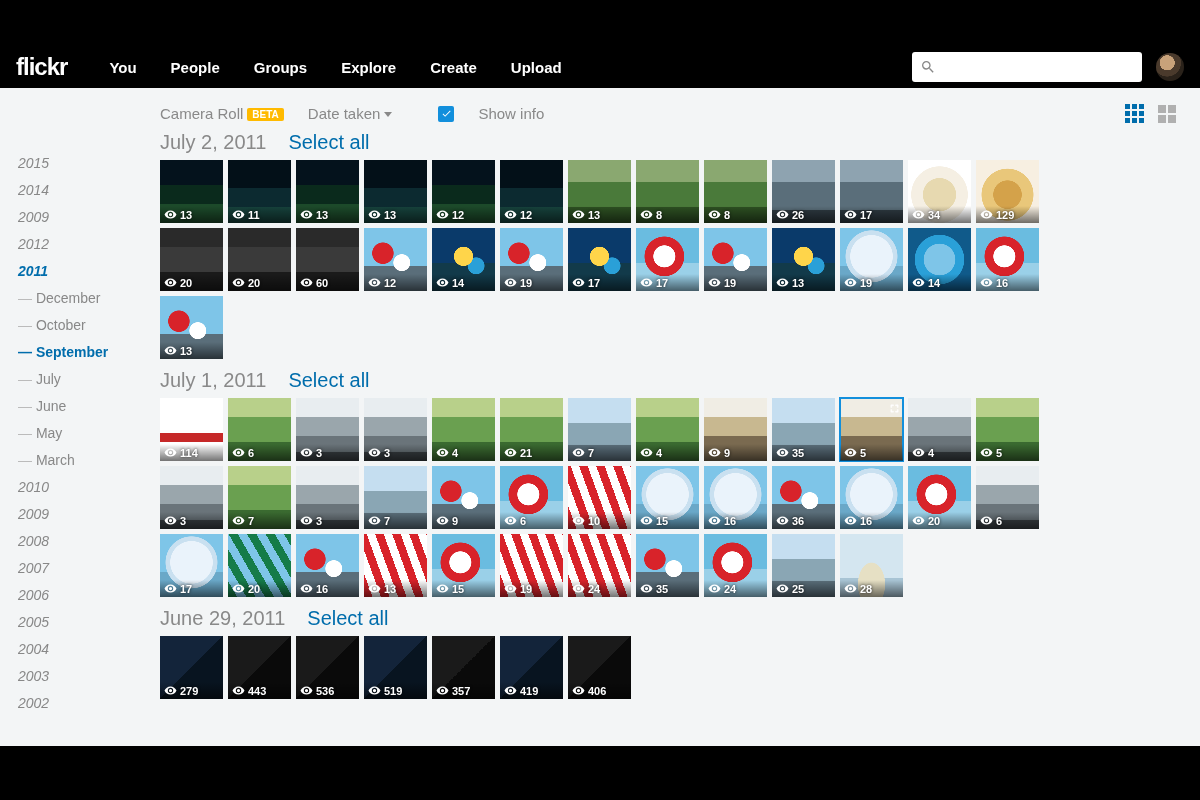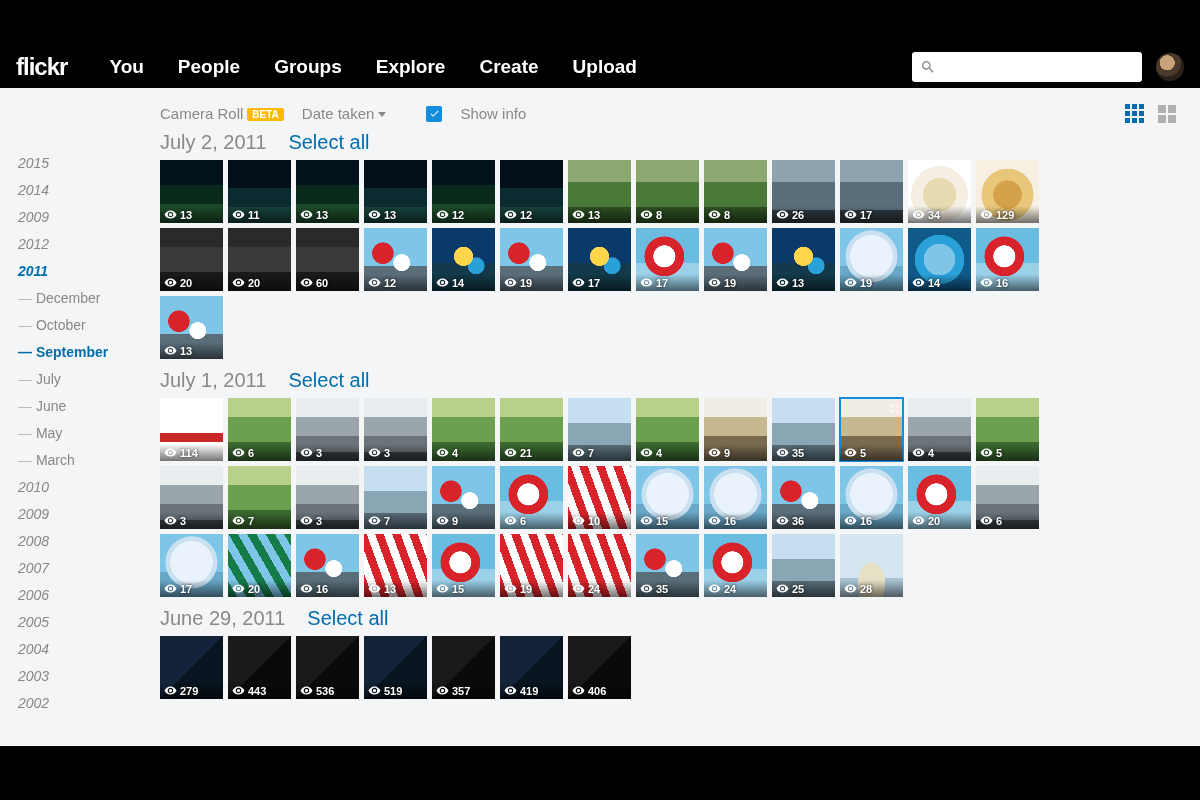--- a/index.html
+++ b/index.html
@@ -33,21 +33,21 @@
     font-weight: 800;
     font-size: 24px;
     letter-spacing: -1px;
     margin-right: 42px;
     display:flex;
     align-items:center;
   }
   .nav-items { display:flex; gap:34px; }
   .nav-item {
     color: #fff;
-    font-size: 19px;
+    font-size: 15px;
     font-weight: 600;
     cursor: pointer;
   }
   .nav-spacer { flex:1; }
   .search {
     width: 230px; height:30px; background:#fff; border-radius:3px;
     display:flex; align-items:center; padding:0 8px;
   }
   .search svg { width:16px; height:16px; fill:#888; }
   .avatar {
@@ -77,21 +77,21 @@
   .sidebar .month::before { content:"— "; color:#bbb; }
   .sidebar .month.active { color:#006dac; font-weight:700; }
   .sidebar .month.active::before { color:#006dac; }
   
   .main {
     flex:1;
     padding: 16px 24px 0 0;
     overflow:hidden;
   }
   .toolbar {
-    display:flex; align-items:center; gap:18px;
+    display:flex; align-items:center; gap:24px;
     color:#898989; font-size:15px;
     margin-bottom: 8px;
   }
   .toolbar .cr { color:#898989; font-weight:400; }
   .beta {
     background:#ffba00; color:#fff; font-size:10px; font-weight:700;
     padding:1px 5px; border-radius:2px; margin-left:4px;
     position:relative; top:-1px;
   }
   .date-taken { display:flex; align-items:center; gap:4px; cursor:pointer; }

